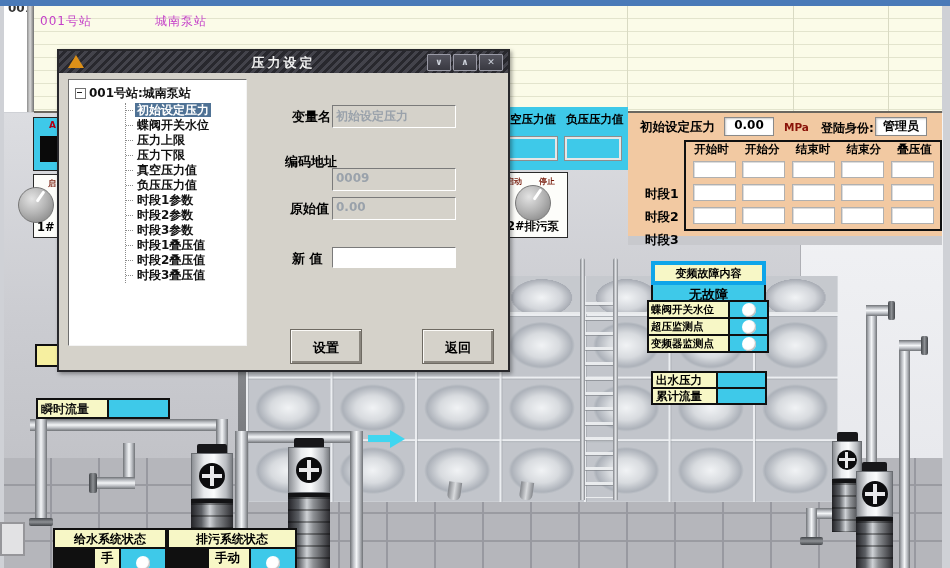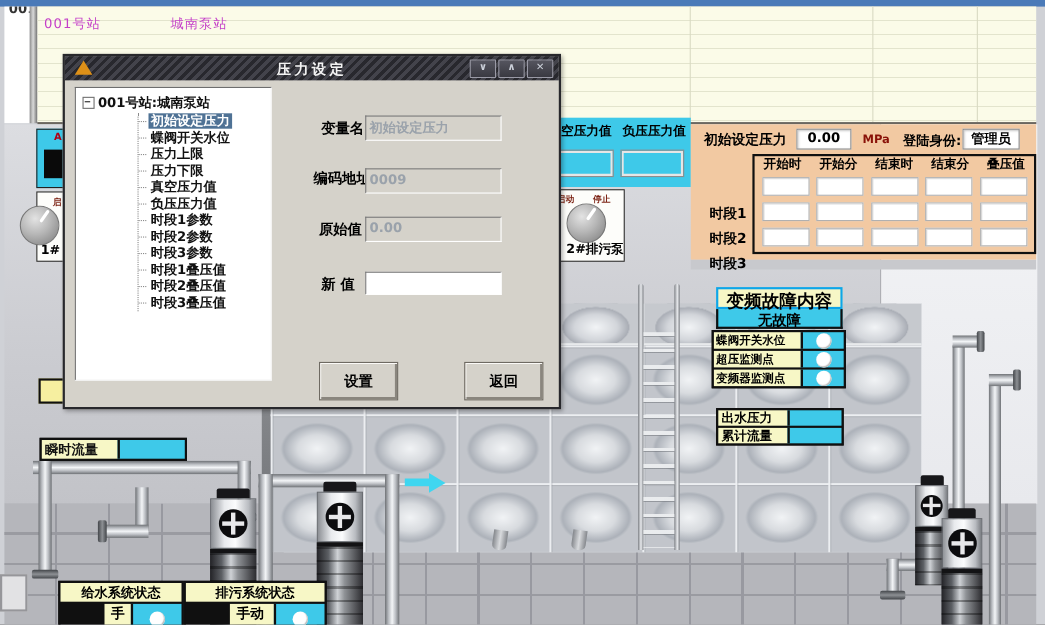--- a/index.html
+++ b/index.html
@@ -78,21 +78,21 @@
 
   
   .metrics{left:36px;top:398px;width:130px;border:2px solid #101010;background:#101010;}
   .metrics .row{display:flex;height:17px;margin-bottom:2px;}
   .metrics .row:last-child{margin-bottom:0;}
   .metrics .lab{width:66px;background:#f7f7c6;font-size:12px;font-weight:bold;color:#111;padding:1px 0 0 3px;white-space:nowrap;}
   .metrics .val{flex:1;background:#3ec9e9;border-left:2px solid #101010;}
 
   
   .fault{left:651px;top:261px;width:115px;}
-  .fault .hd{height:15px;border:2px solid #0ea5e9;background:#f7f7c6;text-align:center;font-size:16px;font-weight:bold;padding-top:1px;}
+  .fault .hd{height:15px;border:4px solid #0ea5e9;background:#f7f7c6;text-align:center;font-size:11px;font-weight:bold;padding-top:1px;}
   .fault .st{height:15px;border:2px solid #101010;border-top:none;background:#3ec9e9;text-align:center;font-size:13px;font-weight:bold;padding-top:1px;}
   .monitor{left:647px;top:300px;width:118px;border:2px solid #101010;background:#101010;}
   .monitor .row{display:flex;height:15px;margin-bottom:2px;}
   .monitor .row:last-child{margin-bottom:0;}
   .monitor .lab{width:77px;background:#f7f7c6;font-size:10.5px;font-weight:bold;padding-top:1px;padding-left:2px;white-space:nowrap;}
   .monitor .val{flex:1;background:#3ec9e9;border-left:2px solid #101010;display:flex;align-items:center;justify-content:center;}
   .outtbl{left:651px;top:371px;width:112px;border:2px solid #101010;background:#101010;}
   .outtbl .row{display:flex;height:14px;margin-bottom:2px;}
   .outtbl .row:last-child{margin-bottom:0;}
   .outtbl .lab{width:60px;background:#f7f7c6;font-size:11.5px;font-weight:bold;padding-top:0;padding-left:3px;white-space:nowrap;}
@@ -122,21 +122,21 @@
 
   
   .cyanfrag{left:498px;top:107px;width:130px;height:63px;background:#3ec9e9;}
   .cyanfrag .t{position:absolute;top:5px;font-size:11.5px;font-weight:bold;white-space:nowrap;}
   .cfbox{position:absolute;top:29px;height:23px;background:#3ec9e9;border:1px solid #8d8d8d;box-shadow:inset 0 0 0 2px #e6e6e6;}
   .knobpanel{background:#fdfdfa;border:1px solid #2a2a2a;}
   .knobpanel .kl{position:absolute;top:3px;font-size:8px;font-weight:bold;color:#7a1f10;}
   .knob{position:absolute;width:34px;height:34px;border-radius:50%;border:1px solid #777;
         background:radial-gradient(circle at 38% 32%,#e3e3e3,#b7b7b7 45%,#8e8e8e 82%);}
   .knob::after{content:"";position:absolute;left:20px;top:2px;width:3px;height:13px;background:#fff;border-radius:2px;transform:rotate(35deg);}
-  .knobpanel .kname{position:absolute;bottom:3px;width:100%;text-align:right;font-size:11.5px;font-weight:bold;white-space:nowrap;}
+  .knobpanel .kname{position:absolute;bottom:3px;width:100%;text-align:center;font-size:11.5px;font-weight:bold;white-space:nowrap;}
   .fragA-rect{position:absolute;left:6px;top:18px;width:17px;height:26px;background:#0a0a0a;}
   .fragA-letter{position:absolute;right:2px;top:2px;font-size:9px;font-weight:bold;color:#b00014;}
   .frag-ylw{left:35px;top:344px;width:22px;height:19px;background:#f6efa0;border:2px solid #101010;}
 
   
   .dialog{left:57px;top:49px;width:449px;height:319px;background:#d5d2ca;border:2px solid #28282c;
           box-shadow:2px 2px 4px rgba(0,0,0,.35);}
   .titlebar{position:absolute;left:0;top:0;width:100%;height:22px;background-color:#303036;
      background-image:repeating-linear-gradient(135deg,rgba(135,135,150,.22) 0 3px,rgba(15,15,20,.25) 3px 6px);}
   .titlebar .ttl{position:absolute;width:100%;text-align:center;top:3px;color:#f2f2f2;font-size:13px;font-weight:bold;letter-spacing:3px;}
@@ -416,21 +416,21 @@
         <div class="treeitem"><span class="txt">时段2叠压值</span></div>
         <div class="treeitem"><span class="txt">时段3叠压值</span></div>
       </div>
     </div>
 
 
     <div class="flabel" style="left:233px;top:57px">变量名</div>
     <div class="finput disabled" style="left:273px;top:54px">初始设定压力</div>
 
     <div class="flabel" style="left:226px;top:102px">编码地址</div>
-    <div class="finput disabled" style="left:273px;top:102px">0009</div>
+    <div class="finput disabled" style="left:273px;top:117px">0009</div>
 
     <div class="flabel" style="left:231px;top:149px">原始值</div>
     <div class="finput disabled" style="left:273px;top:146px">0.00</div>
 
     <div class="flabel" style="left:233px;top:199px">新 值</div>
     <input class="finput enabled" style="left: 273px; top: 196px;" value="">
 
     <button class="btn3d" style="left:231px;top:278px">设置</button>
     <button class="btn3d" style="left:363px;top:278px">返回</button>
   </div>

